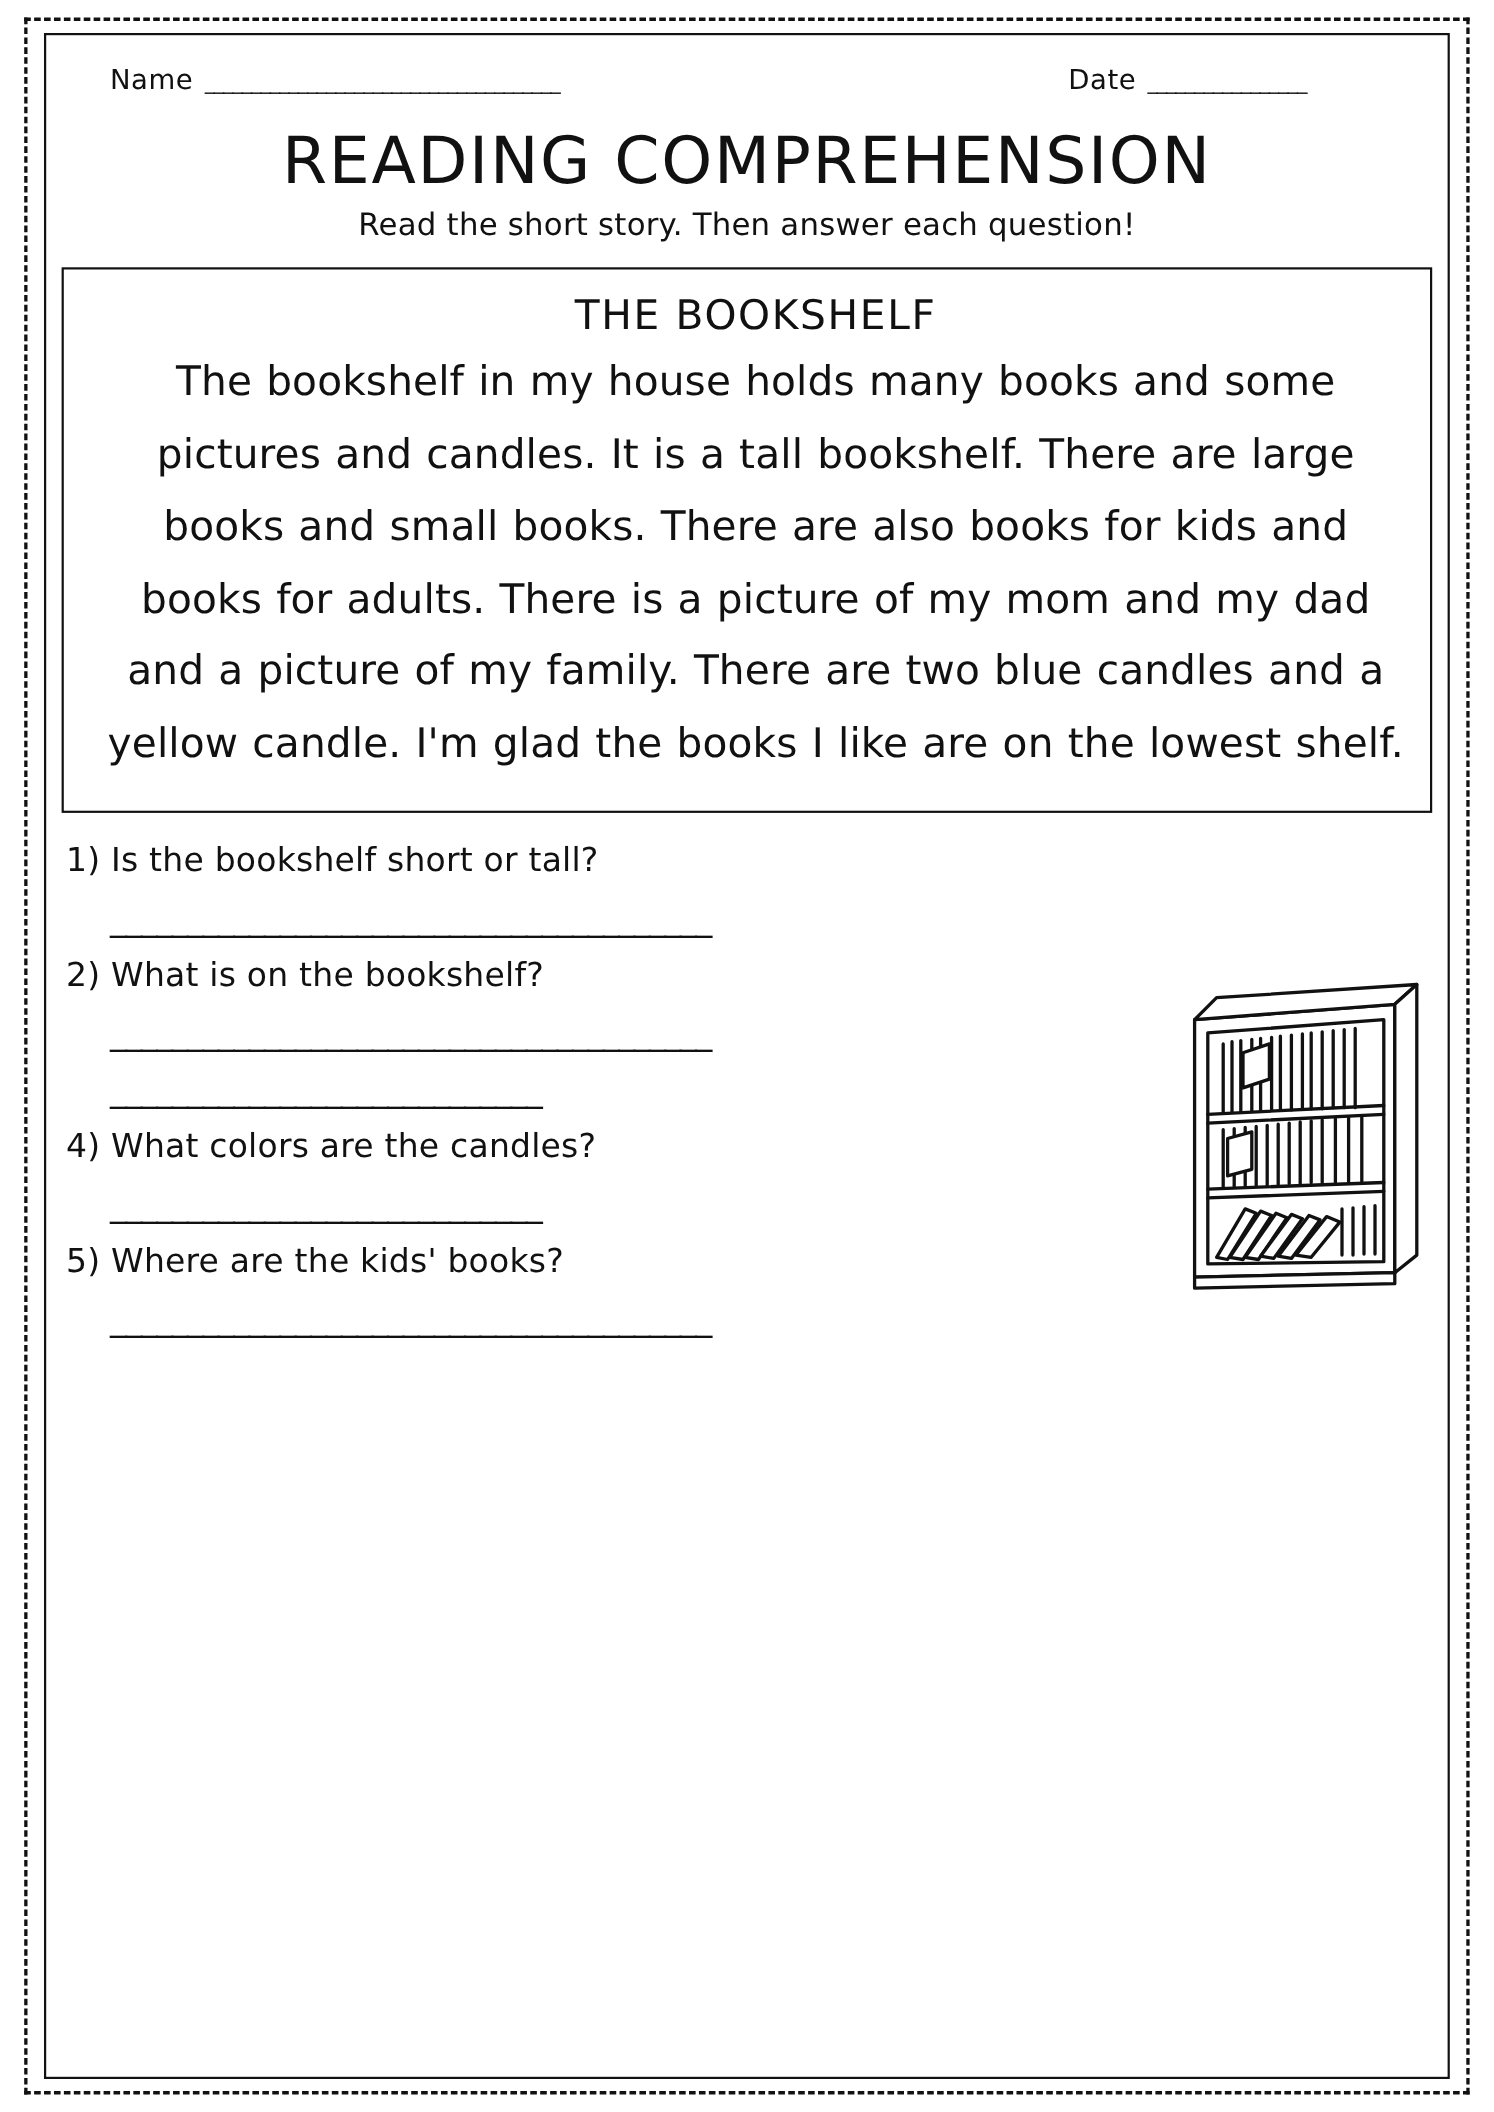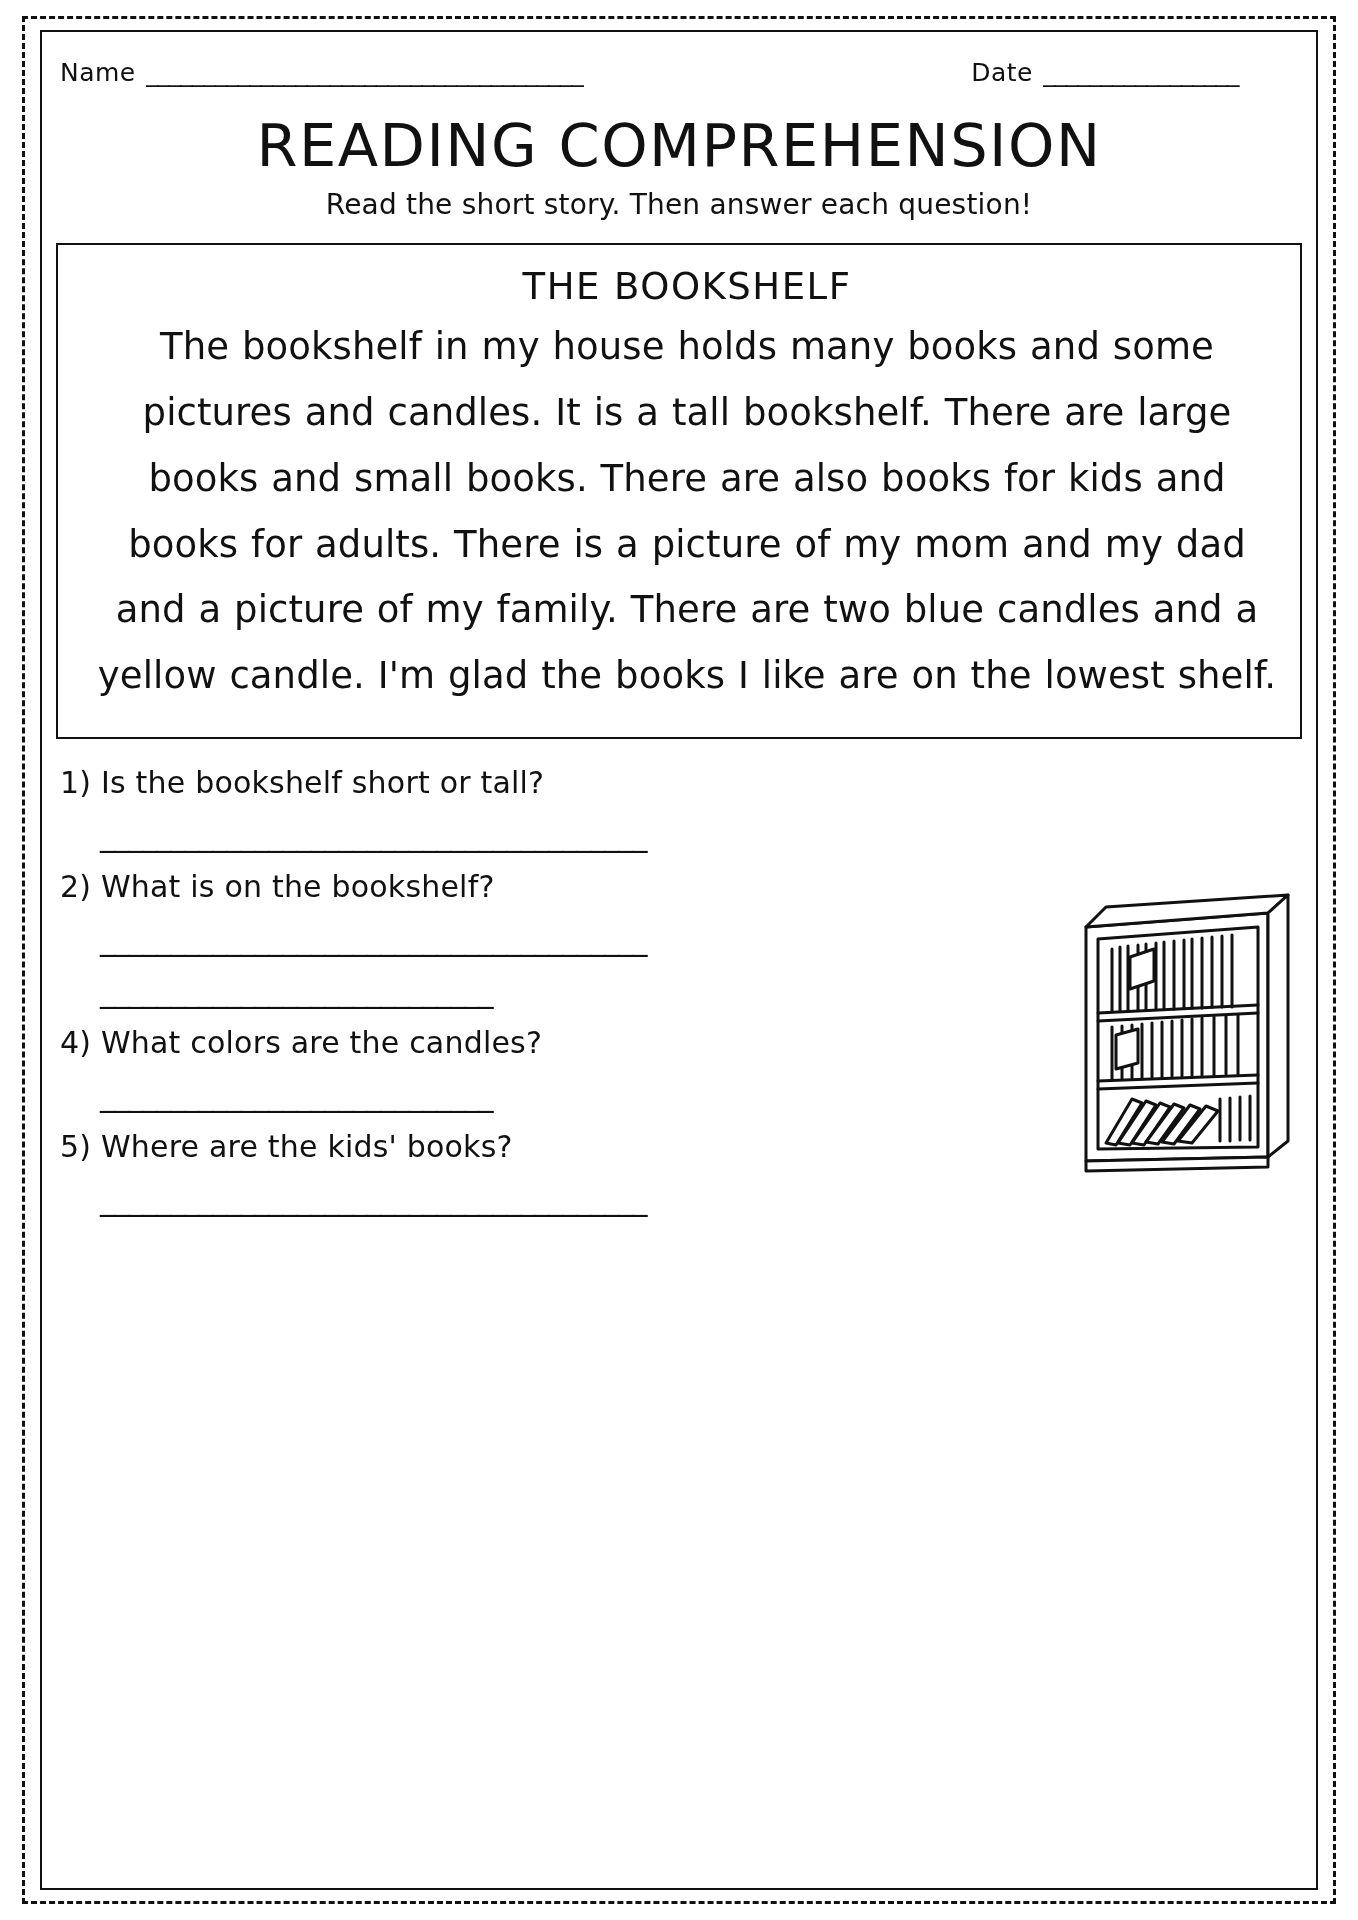--- a/index.html
+++ b/index.html
@@ -56,32 +56,33 @@
 
   
   .namedate {
     display: flex;
     align-items: baseline;
     justify-content: space-between;
     font-size: 25px;
     letter-spacing: 0.5px;
     padding: 14px 4px 0 4px;
     font-family: "DejaVu Sans", sans-serif;
+    margin-left: 40px;
   }
   .nd-group {
     display: flex;
     align-items: baseline;
     white-space: nowrap;
   }
   .nd-label {
     font-size: 25px;
   }
   .nd-rule {
     margin-left: 10px;
-    font-size: 25px;
+    font-size: 19px;
     letter-spacing: -1px;
     overflow: hidden;
   }
   .nd-name .nd-rule { width: 620px; }
   .nd-date .nd-rule { width: 255px; }
 
   
   .title {
     text-align: center;
     font-size: 59px;

